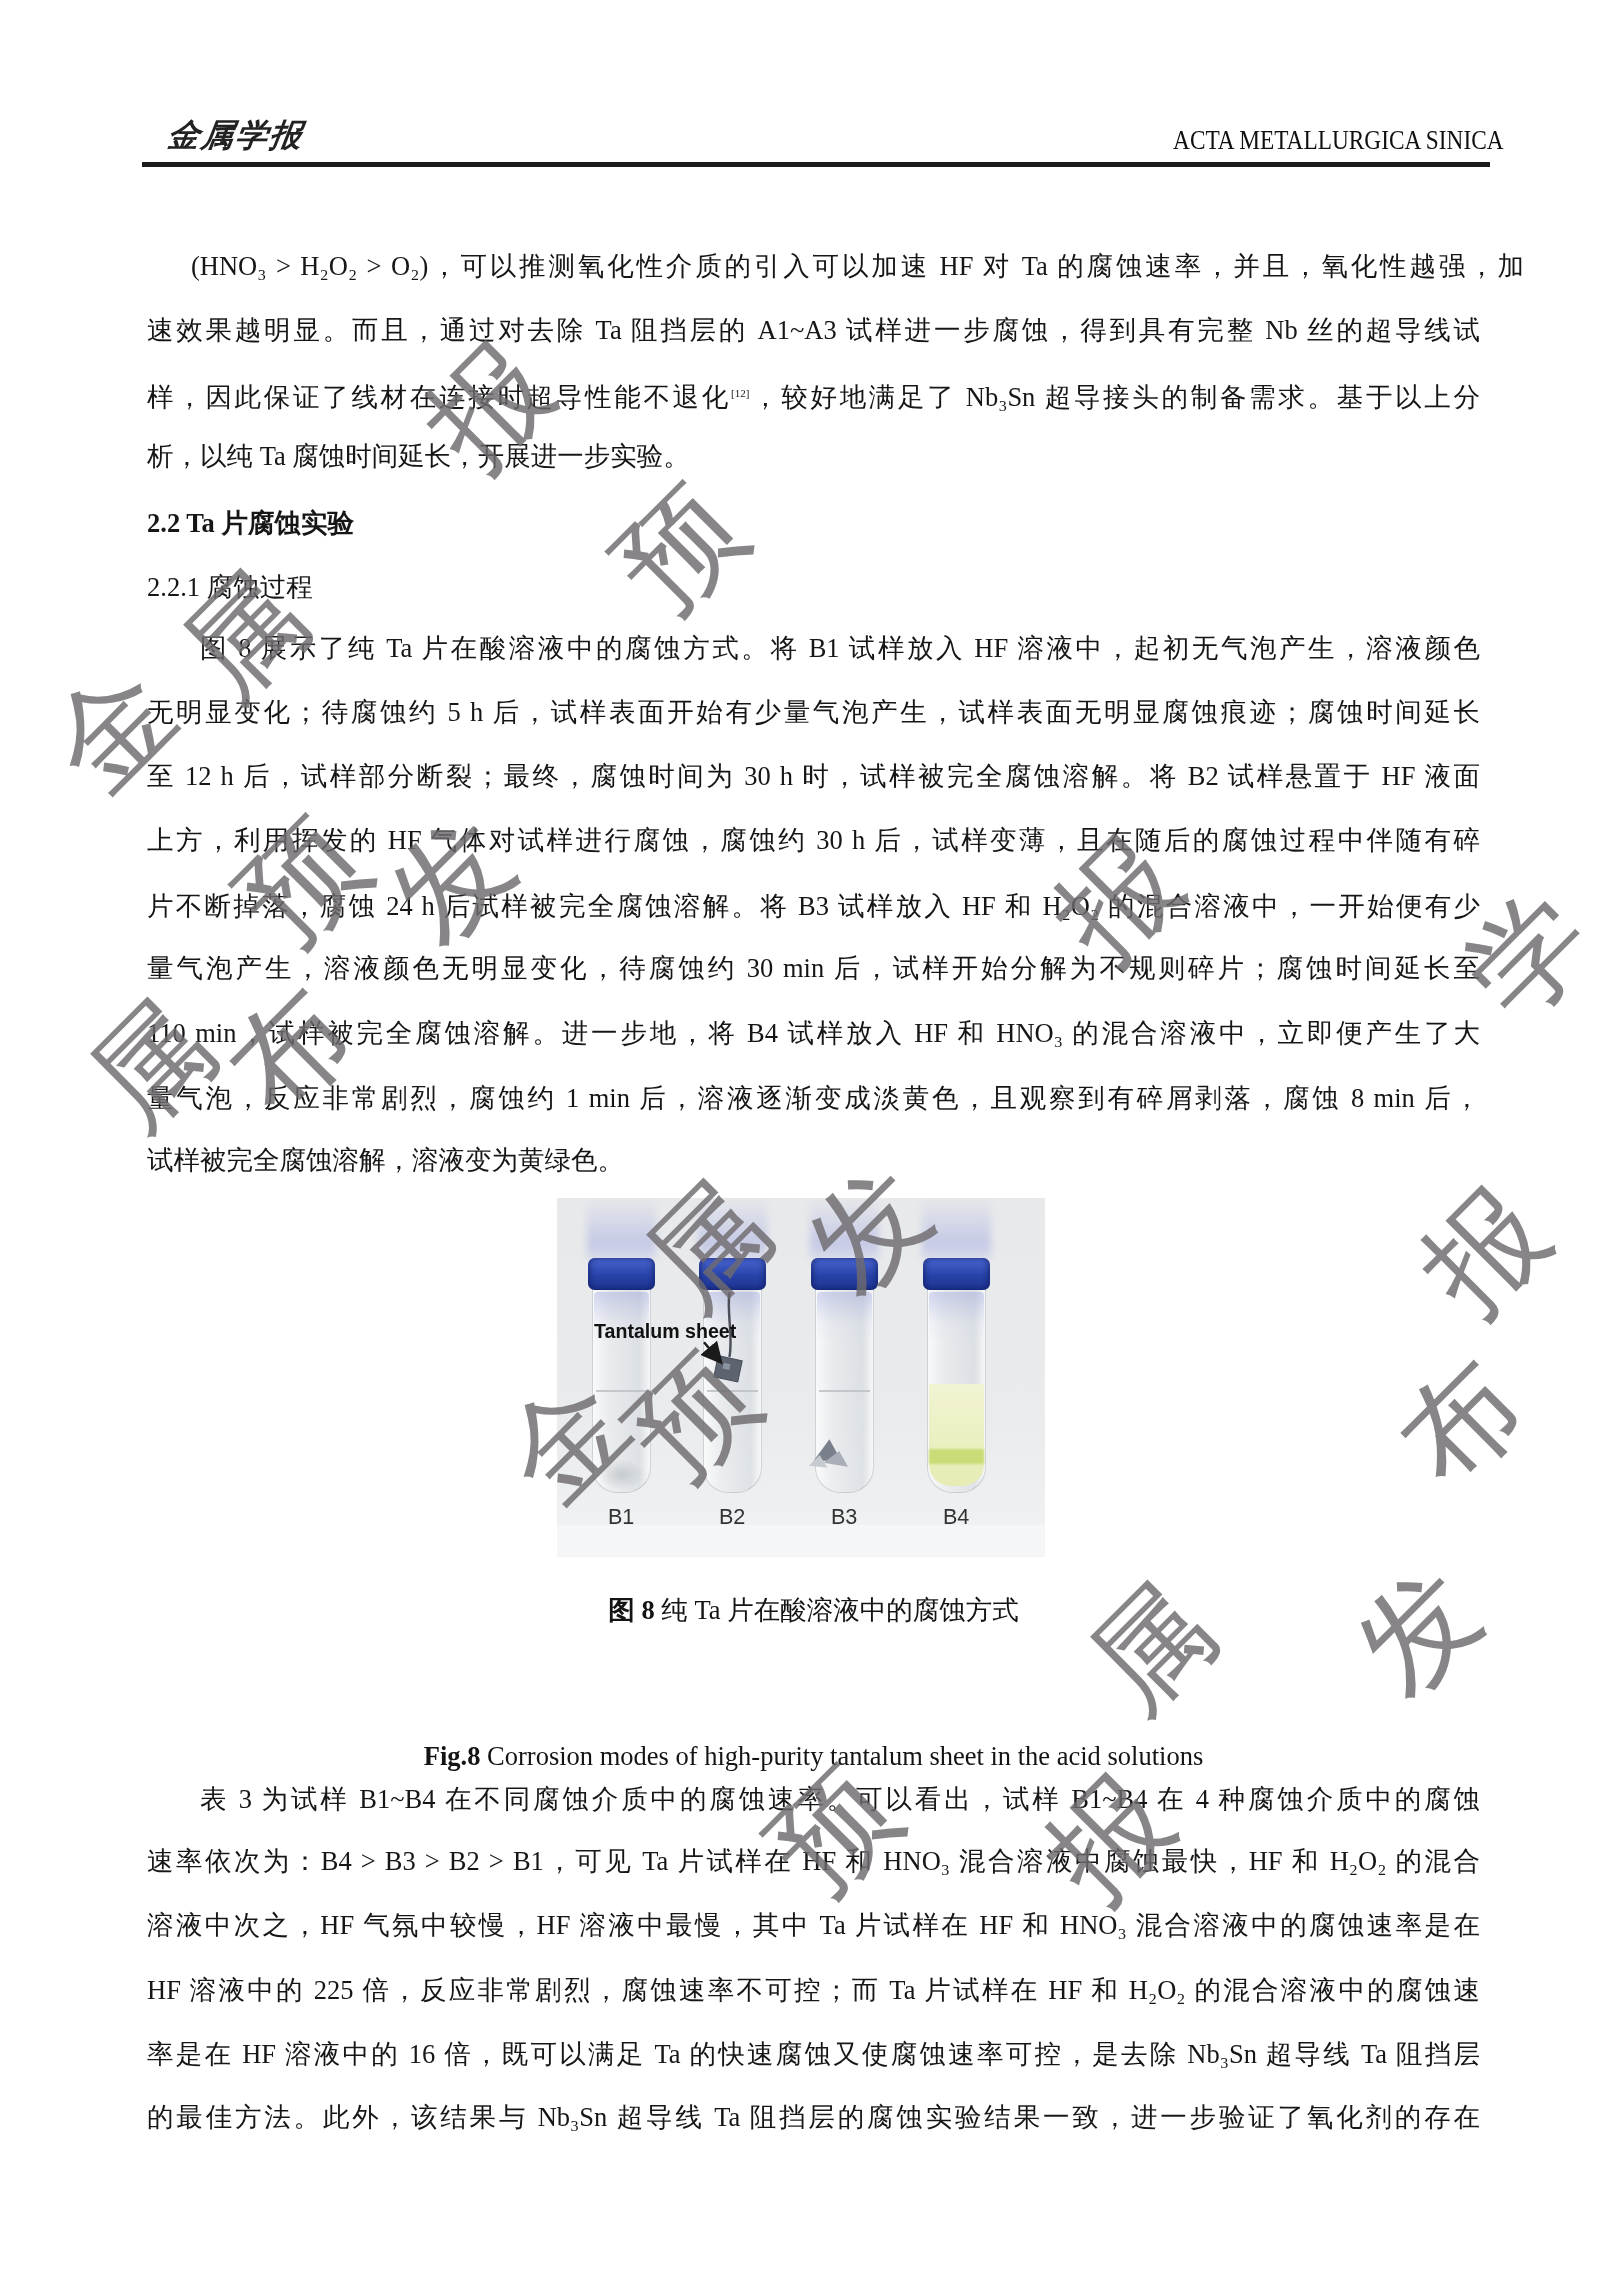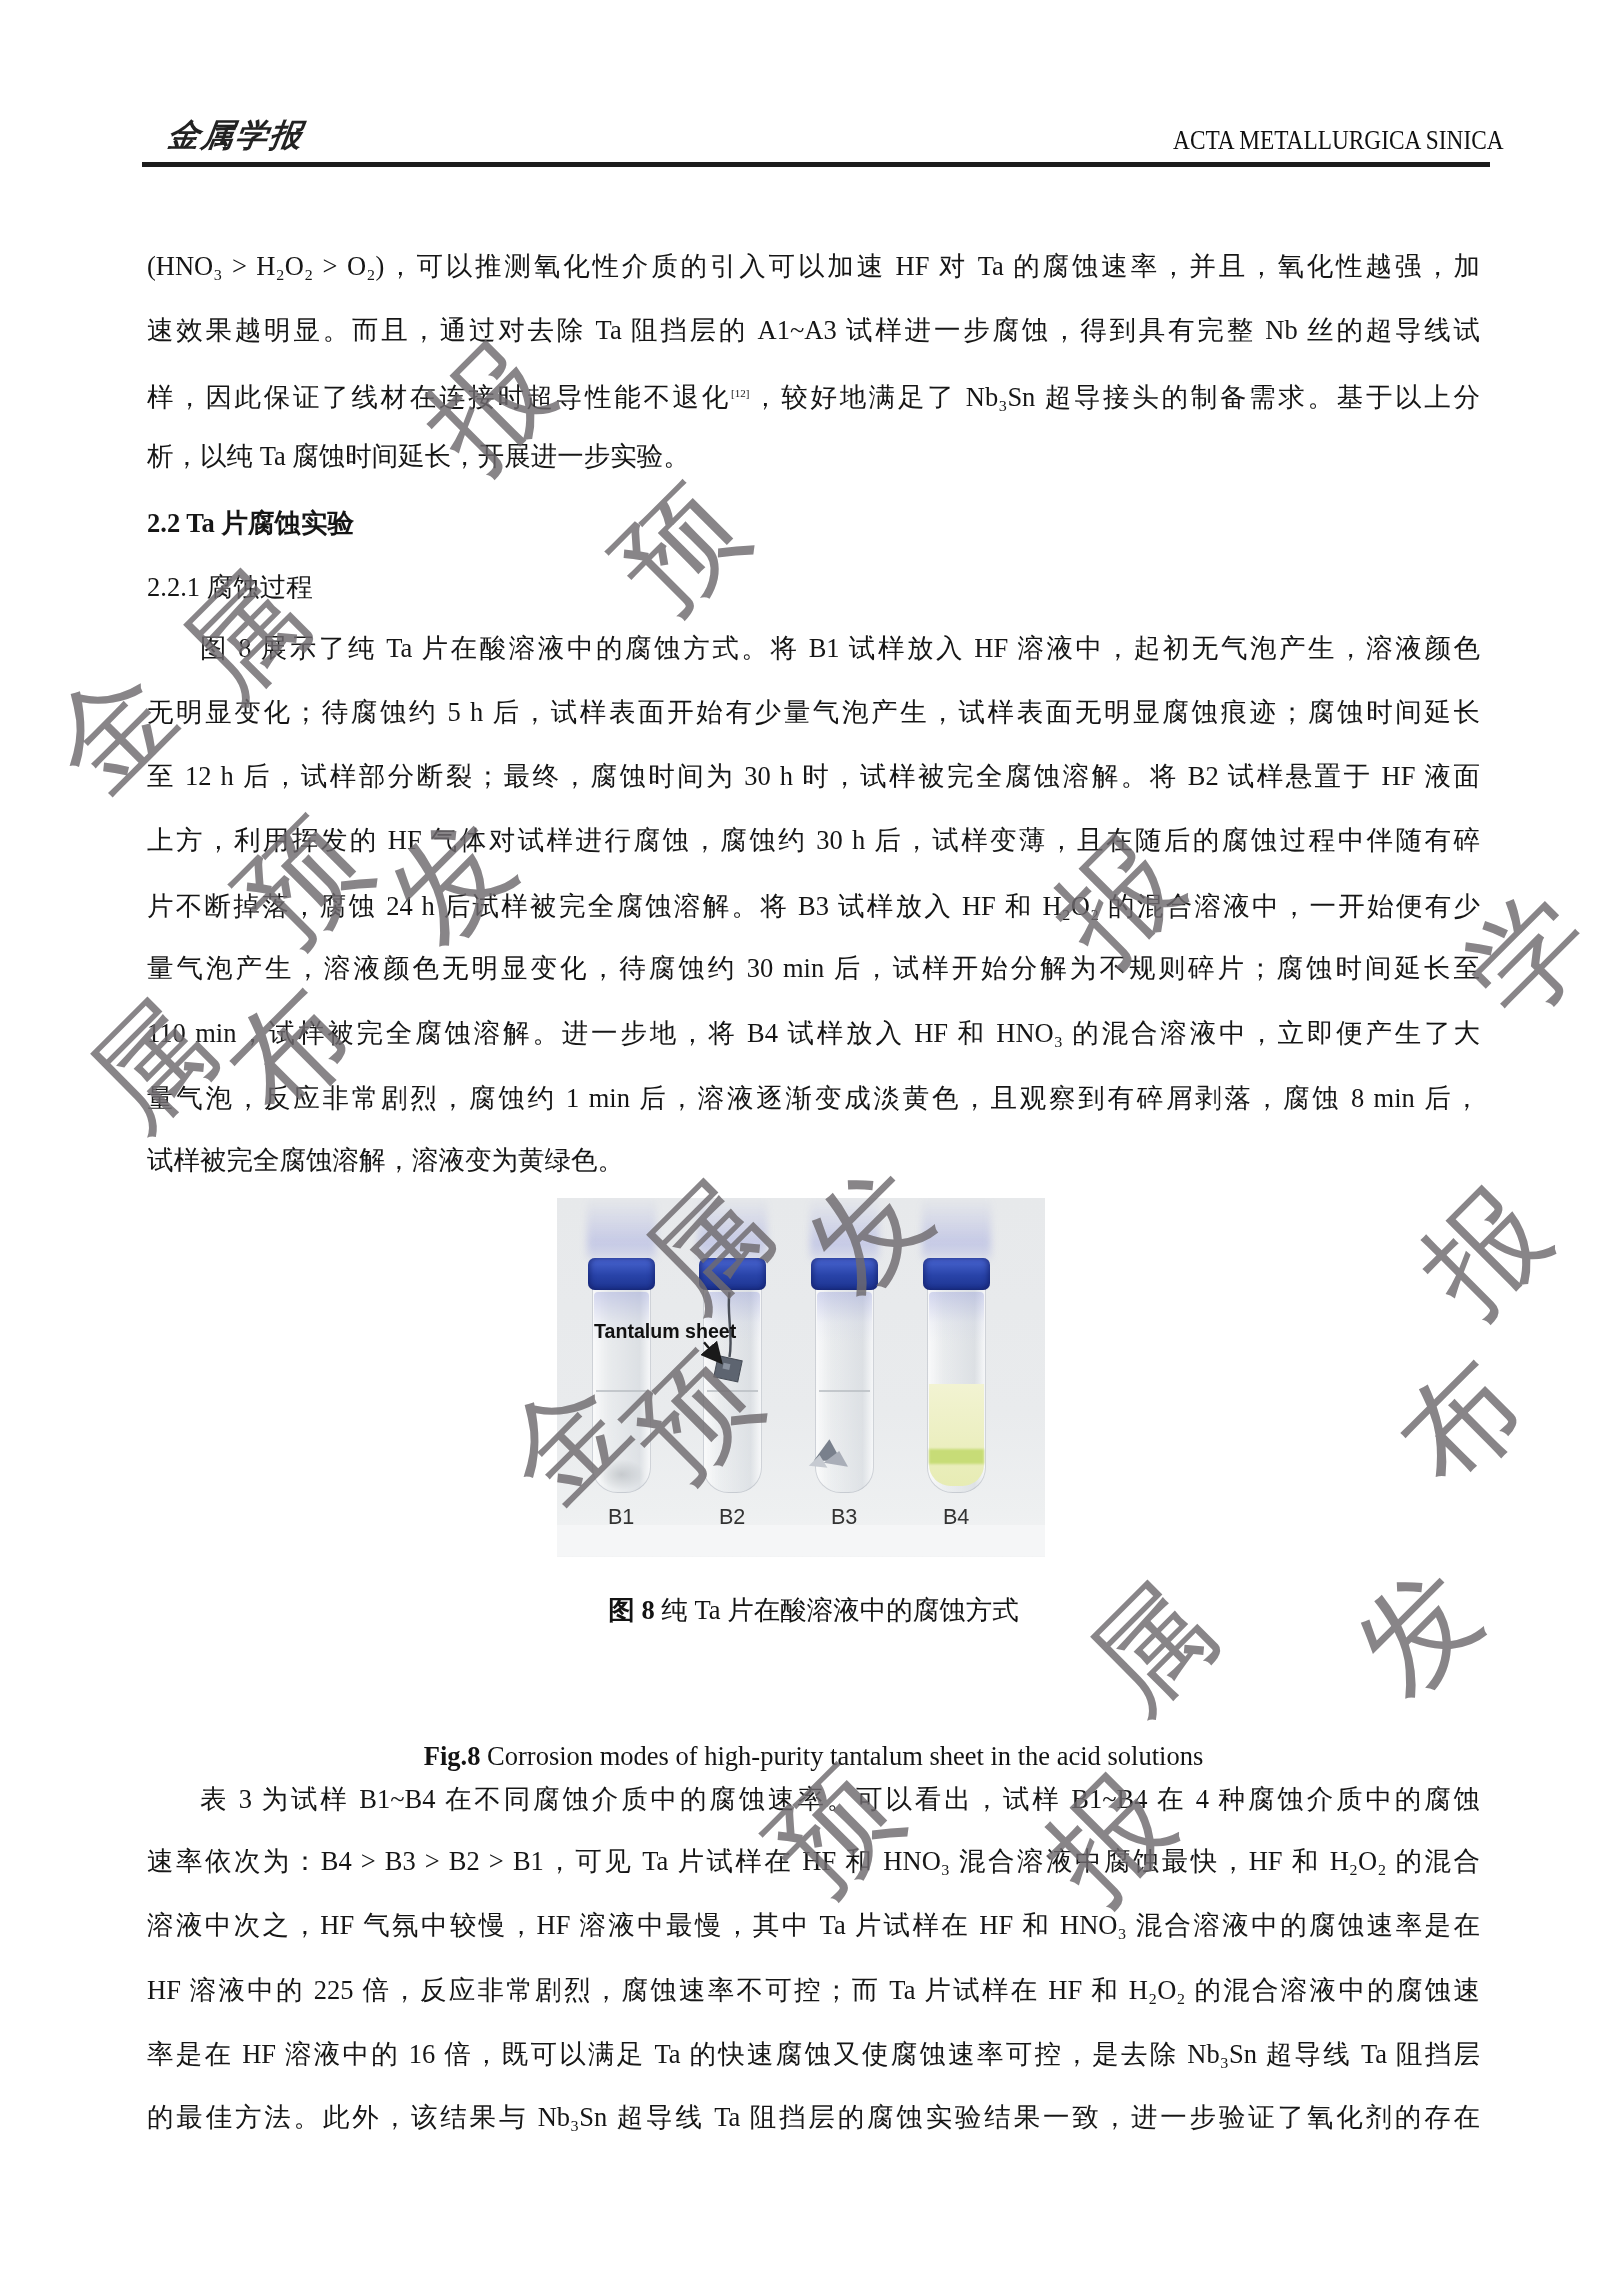--- a/index.html
+++ b/index.html
@@ -152,21 +152,21 @@
       <span class="wm" style="left: 870px; top: 1230px; color: rgb(111, 107, 111);">发</span>
       <span class="wm" style="left: 1486px; top: 1252px; color: rgb(111, 107, 111);">报</span>
       <span class="wm" style="left: 1462px; top: 1423px; color: rgb(111, 107, 111);">布</span>
       <span class="wm" style="left: 694px; top: 1417px; color: rgb(111, 107, 111);">预</span>
       <span class="wm" style="left: 567px; top: 1441px; color: rgb(111, 107, 111);">金</span>
       <span class="wm" style="left: 1152px; top: 1649px; color: rgb(111, 107, 111);">属</span>
       <span class="wm" style="left: 1419px; top: 1632px; color: rgb(111, 107, 111);">发</span>
       <span class="wm" style="left: 835px; top: 1831px; color: rgb(111, 107, 111);">预</span>
       <span class="wm" style="left: 1110px; top: 1839px; color: rgb(111, 107, 111);">报</span>
     </div>
-<div class="bl j" style="top: 250px;">(HNO₃ &gt; H₂O₂ &gt; O₂)，可以推测氧化性介质的引入可以加速 HF 对 Ta 的腐蚀速率，并且，氧化性越强，加</div>
+<div class="bl j" style="top: 250px; margin-left: 44px;">(HNO₃ &gt; H₂O₂ &gt; O₂)，可以推测氧化性介质的引入可以加速 HF 对 Ta 的腐蚀速率，并且，氧化性越强，加</div>
     <div class="bl j" style="top: 314px;">速效果越明显。而且，通过对去除 Ta 阻挡层的 A1~A3 试样进一步腐蚀，得到具有完整 Nb 丝的超导线试</div>
     <div class="bl j" style="top: 377px;"><span>样，因此保证了线材在连接时超导性能不退化</span><span class="sup">[12]</span><span>，较好地满足了 Nb₃Sn 超导接头的制备需求。基于以上分</span></div>
     <div class="bl end" style="top: 440px;">析，以纯 Ta 腐蚀时间延长，开展进一步实验。</div>
     <div class="bl h1" style="top: 507px;">2.2 Ta 片腐蚀实验</div>
     <div class="bl h2" style="top: 571px;">2.2.1 腐蚀过程</div>
     <div class="bl j ind" style="top: 632px;">图 8 展示了纯 Ta 片在酸溶液中的腐蚀方式。将 B1 试样放入 HF 溶液中，起初无气泡产生，溶液颜色</div>
     <div class="bl j" style="top: 696px;">无明显变化；待腐蚀约 5 h 后，试样表面开始有少量气泡产生，试样表面无明显腐蚀痕迹；腐蚀时间延长</div>
     <div class="bl j" style="top: 760px;">至 12 h 后，试样部分断裂；最终，腐蚀时间为 30 h 时，试样被完全腐蚀溶解。将 B2 试样悬置于 HF 液面</div>
     <div class="bl j" style="top: 824px;">上方，利用挥发的 HF 气体对试样进行腐蚀，腐蚀约 30 h 后，试样变薄，且在随后的腐蚀过程中伴随有碎</div>
     <div class="bl j" style="top: 890px;">片不断掉落，腐蚀 24 h 后试样被完全腐蚀溶解。将 B3 试样放入 HF 和 H₂O₂ 的混合溶液中，一开始便有少</div>

